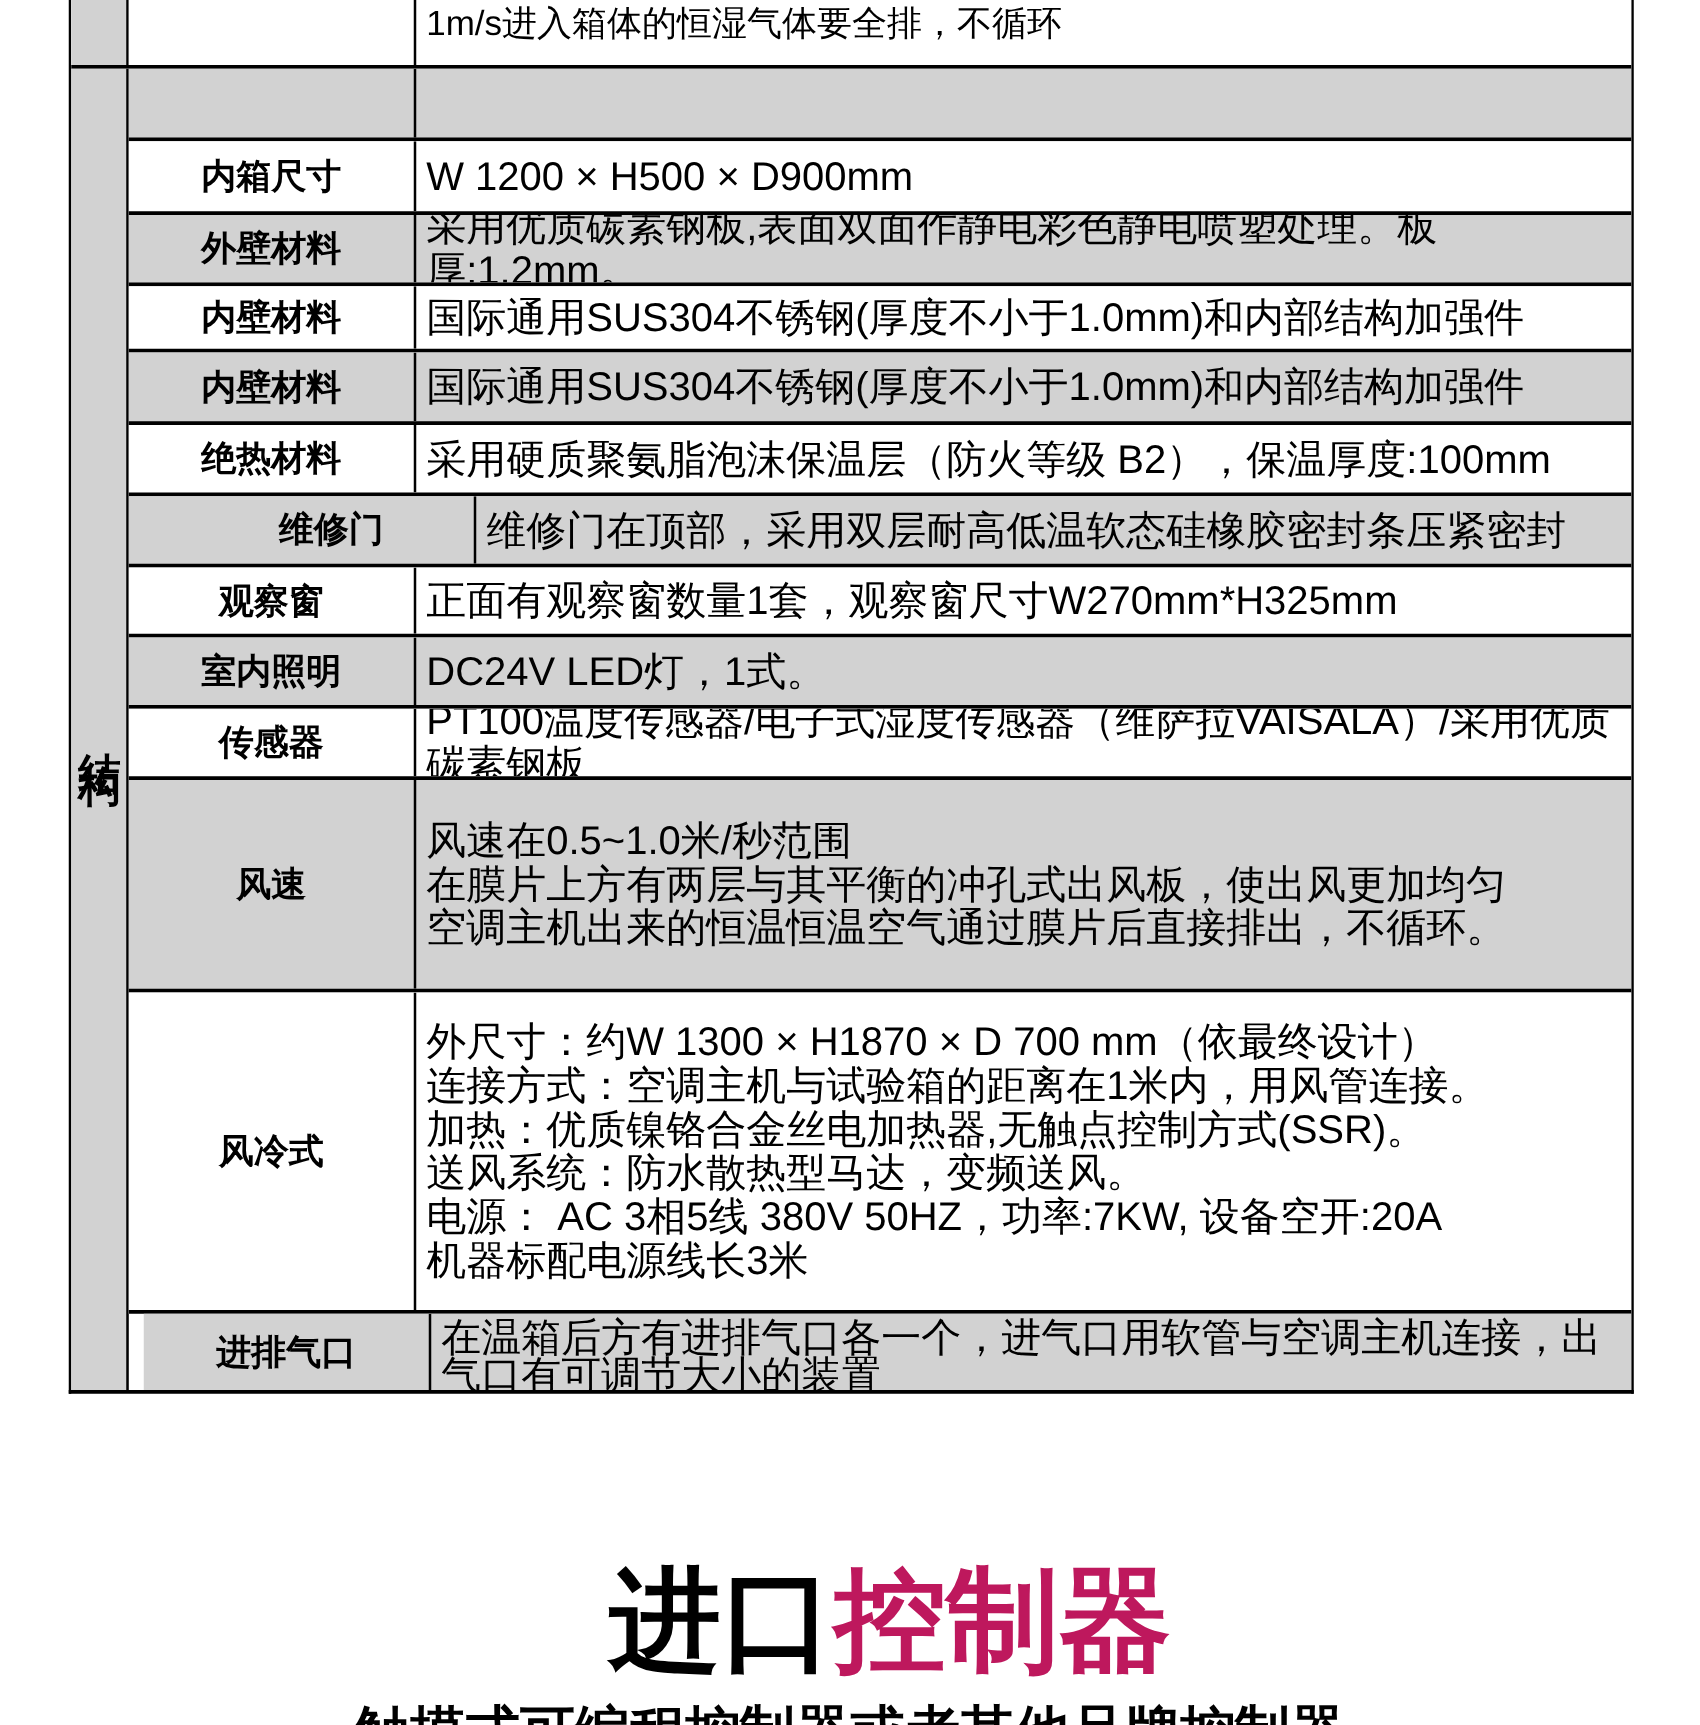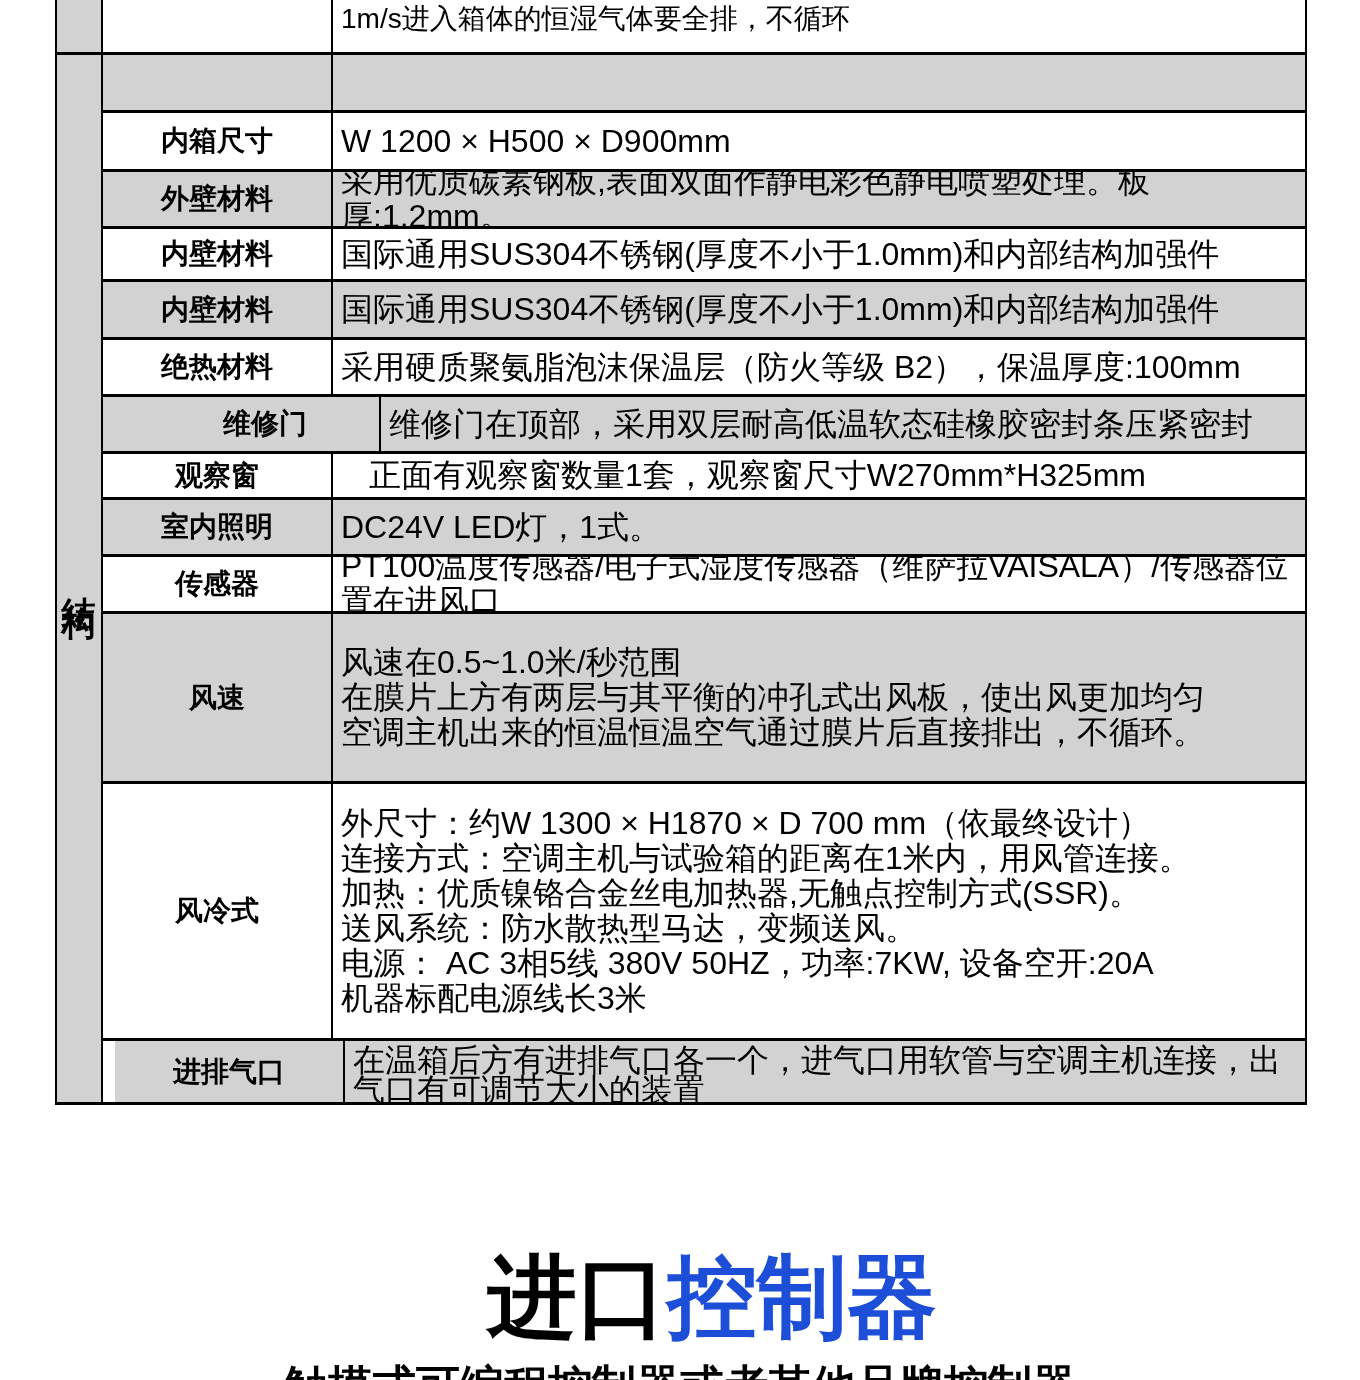--- a/index.html
+++ b/index.html
@@ -72,21 +72,21 @@
   .row:last-child{border-bottom:none;}
   .section-rows .row:nth-child(odd){background:#d2d2d2;}
   .section-rows .row:nth-child(even){background:#ffffff;}
   .section-rows .row:nth-child(1){height:58px;flex-direction:column;}
   .section-rows .row:nth-child(2){height:59px;}
   .section-rows .row:nth-child(3){height:57px;}
   .section-rows .row:nth-child(4){height:53px;}
   .section-rows .row:nth-child(5){height:58px;}
   .section-rows .row:nth-child(6){height:57px;}
   .section-rows .row:nth-child(7){height:57px;padding-left:48px;}
-  .section-rows .row:nth-child(8){height:46px;gap:28px;}
+  .section-rows .row:nth-child(8){height:56px;}
   .section-rows .row:nth-child(9){height:57px;}
   .section-rows .row:nth-child(10){height:57px;}
   .section-rows .row:nth-child(11){height:170px;}
   .section-rows .row:nth-child(12){height:257px;}
   .section-rows .row:nth-child(13){height:61px;margin-left:12px;}
   .label-cell{
     width:230px;flex:0 0 230px;
     box-sizing:border-box;
     border-right:2px solid #000;
     display:flex;align-items:center;justify-content:center;
@@ -114,21 +114,21 @@
     top:1252px;left:0;
     width:100%;
     text-align:center;
     font-size:90px;
     font-weight:bold;
     line-height:1.0;
     letter-spacing:0;
     white-space:nowrap;
   }
   .big-title .inner{position:relative;left:32px;}
-  .big-title .red{color:#1d4ed8;}
+  .big-title .red{color:#be185d;}
   
   .clipped-subtitle{
     position:absolute;
     top:1358px;left:0;
     width:100%;height:22px;
     overflow:hidden;
     text-align:center;
     font-size:44px;
     font-weight:bold;
     line-height:56px;
@@ -185,21 +185,21 @@
         <div class="row">
           <div class="label-cell">观察窗</div>
           <div class="value-cell">正面有观察窗数量1套，观察窗尺寸W270mm*H325mm</div>
         </div>
         <div class="row">
           <div class="label-cell">室内照明</div>
           <div class="value-cell">DC24V LED灯，1式。</div>
         </div>
         <div class="row">
           <div class="label-cell">传感器</div>
-          <div class="value-cell">PT100温度传感器/电子式湿度传感器（维萨拉VAISALA）/传感器位置在进风口</div>
+          <div class="value-cell">PT100温度传感器/电子式湿度传感器（维萨拉VAISALA）/采用优质碳素钢板</div>
         </div>
         <div class="row">
           <div class="label-cell">风速</div>
           <div class="value-cell">风速在0.5~1.0米/秒范围
 在膜片上方有两层与其平衡的冲孔式出风板，使出风更加均匀
 空调主机出来的恒温恒温空气通过膜片后直接排出，不循环。</div>
         </div>
         <div class="row">
           <div class="label-cell">风冷式</div>
           <div class="value-cell">外尺寸：约W 1300 × H1870 × D 700 mm（依最终设计）

